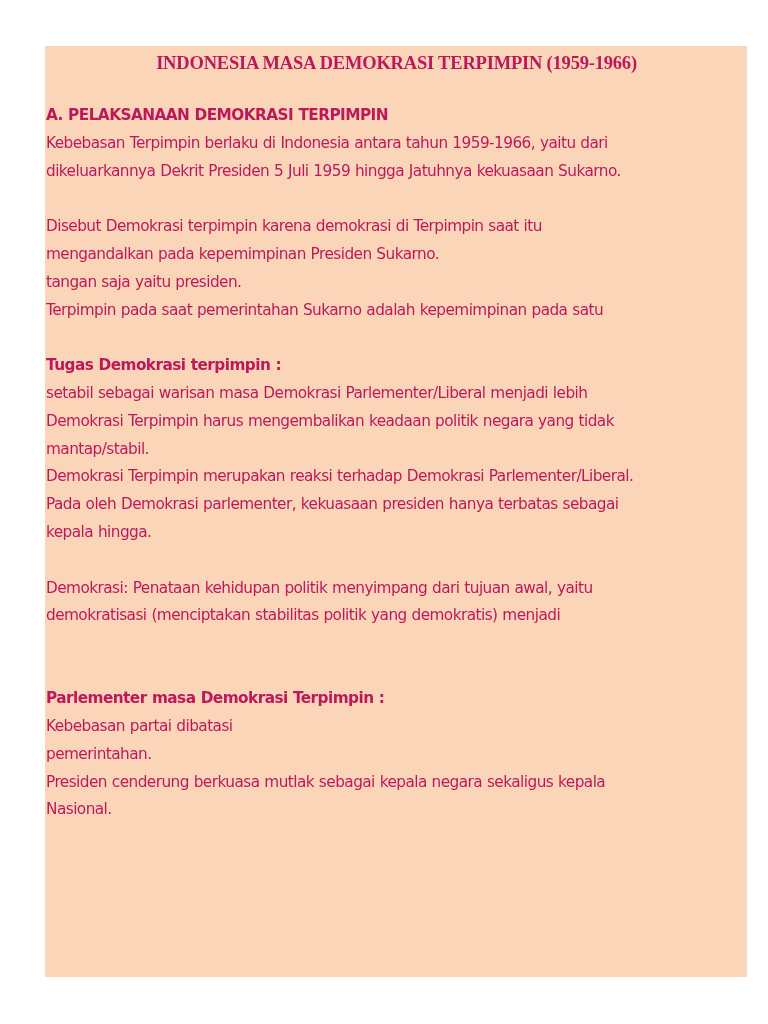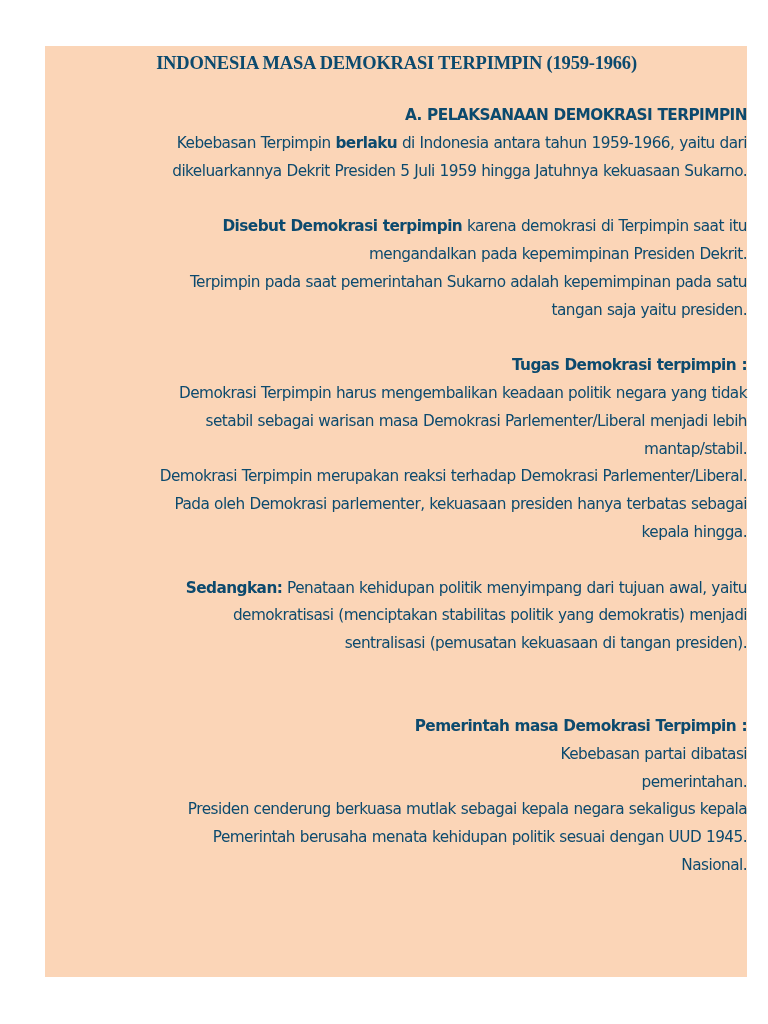--- a/index.html
+++ b/index.html
@@ -12,21 +12,21 @@
     }
     .page {
       position: absolute;
       left: 45px;
       top: 46px;
       width: 702px;
       height: 931px;
       background: #fbd5b7;
       box-sizing: border-box;
       padding: 0 0 0 1px;
-      color: #0c4a6e;
+      color: #be185d;
     }
     .title {
       font-family: "Liberation Serif", serif;
       font-size: 18.5px;
       text-align: center;
       margin: 0;
       padding-top: 4px;
       line-height: 26px;
       letter-spacing: -0.2px;
     }
@@ -37,61 +37,59 @@
       letter-spacing: -0.55px;
       word-spacing: 0.5px;
     }
     .gap { height: 27.8px; }
     .gap-lg { height: 55px; }
     .first-gap { height: 26px; }
     .heading {
       font-weight: bold;
       margin: 0;
     }
-    .line { margin: 0; white-space: nowrap; text-align: right; }
-    .b { font-weight: bold; margin-top: 14px; }
+    .line { margin: 0; white-space: nowrap; }
+    .b { font-weight: normal; margin-top: 14px; }
   </style>
 </head>
 <body>
 
 <div class="page">
   <h1 class="title">INDONESIA MASA DEMOKRASI TERPIMPIN (1959-1966)</h1>
 
   <div class="body">
     <div class="first-gap"></div>
 
     <p class="line heading">A. PELAKSANAAN DEMOKRASI TERPIMPIN</p>
     <p class="line"><span>Kebebasan Terpimpin </span><span class="b">berlaku</span><span> di Indonesia antara tahun 1959-1966, yaitu dari</span></p>
     <p class="line">dikeluarkannya Dekrit Presiden 5 Juli 1959 hingga Jatuhnya kekuasaan Sukarno.</p>
 
     <div class="gap"></div>
 
     <p class="line"><span class="b">Disebut Demokrasi terpimpin</span><span> karena demokrasi di Terpimpin saat itu</span></p>
-    <p class="line">mengandalkan pada kepemimpinan Presiden Dekrit.</p>
+    <p class="line">mengandalkan pada kepemimpinan Presiden Sukarno.</p>
+    <p class="line">tangan saja yaitu presiden.</p>
     <p class="line">Terpimpin pada saat pemerintahan Sukarno adalah kepemimpinan pada satu</p>
-    <p class="line">tangan saja yaitu presiden.</p>
 
     <div class="gap"></div>
 
     <p class="line heading">Tugas Demokrasi terpimpin :</p>
+    <p class="line">setabil sebagai warisan masa Demokrasi Parlementer/Liberal menjadi lebih</p>
     <p class="line">Demokrasi Terpimpin harus mengembalikan keadaan politik negara yang tidak</p>
-    <p class="line">setabil sebagai warisan masa Demokrasi Parlementer/Liberal menjadi lebih</p>
     <p class="line">mantap/stabil.</p>
     <p class="line">Demokrasi Terpimpin merupakan reaksi terhadap Demokrasi Parlementer/Liberal.</p>
     <p class="line">Pada oleh Demokrasi parlementer, kekuasaan presiden hanya terbatas sebagai</p>
     <p class="line">kepala hingga.</p>
 
     <div class="gap"></div>
 
-    <p class="line"><span class="b">Sedangkan:</span><span> Penataan kehidupan politik menyimpang dari tujuan awal, yaitu</span></p>
+    <p class="line"><span class="b">Demokrasi:</span><span> Penataan kehidupan politik menyimpang dari tujuan awal, yaitu</span></p>
     <p class="line">demokratisasi (menciptakan stabilitas politik yang demokratis) menjadi</p>
-    <p class="line">sentralisasi (pemusatan kekuasaan di tangan presiden).</p>
 
     <div class="gap-lg"></div>
 
-    <p class="line heading">Pemerintah masa Demokrasi Terpimpin :</p>
+    <p class="line heading">Parlementer masa Demokrasi Terpimpin :</p>
     <p class="line">Kebebasan partai dibatasi</p>
     <p class="line">pemerintahan.</p>
     <p class="line">Presiden cenderung berkuasa mutlak sebagai kepala negara sekaligus kepala</p>
-    <p class="line">Pemerintah berusaha menata kehidupan politik sesuai dengan UUD 1945.</p>
     <p class="line">Nasional.</p>
   </div>
 </div>
 
 </body></html>

